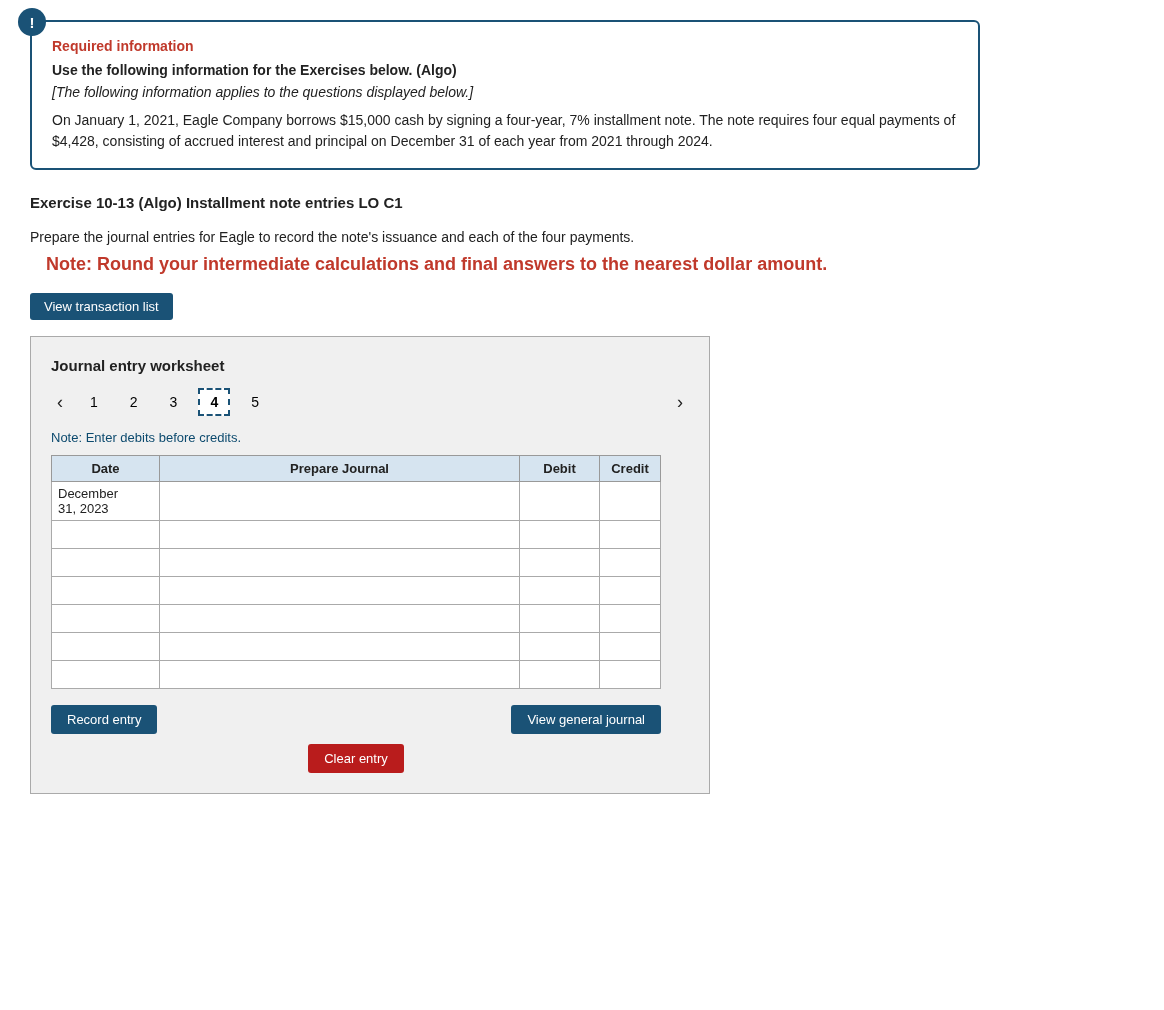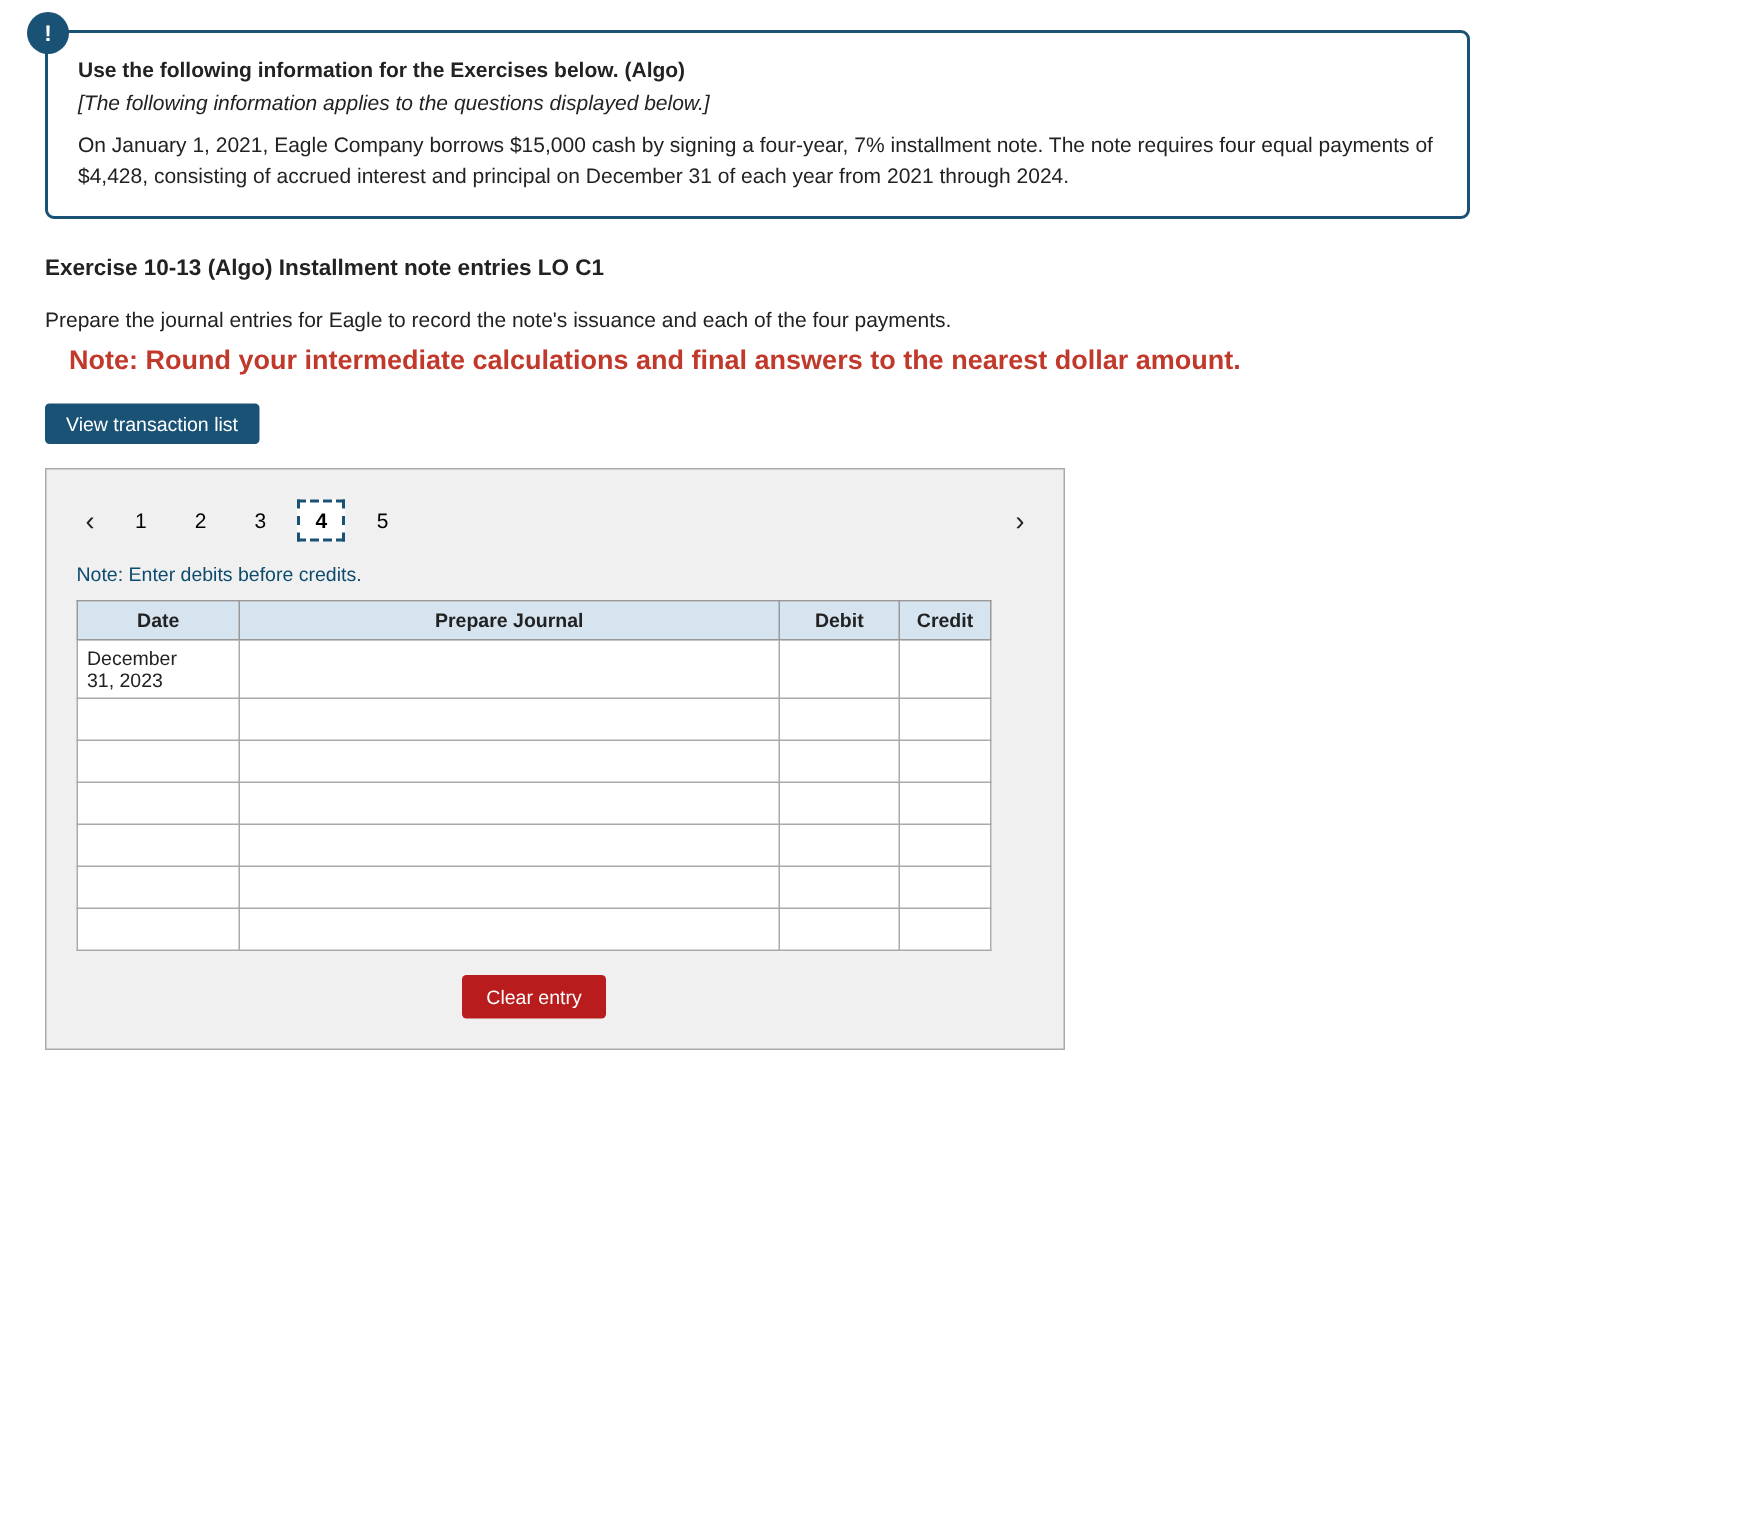--- a/index.html
+++ b/index.html
@@ -239,37 +239,39 @@
     }
   </style>
 </head>
 <body>
 
 
 
 
 <div class="info-box">
   <div class="info-box-icon">!</div>
+  <div class="info-required">Required information</div>
   <div class="info-heading">Use the following information for the Exercises below. (Algo)</div>
   <div class="info-italic">[The following information applies to the questions displayed below.]</div>
   <div class="info-body">On January 1, 2021, Eagle Company borrows $15,000 cash by signing a four-year, 7% installment note. The note requires four equal payments of $4,428, consisting of accrued interest and principal on December 31 of each year from 2021 through 2024.</div>
 </div>
 
 
 <div class="exercise-title">Exercise 10-13 (Algo) Installment note entries LO C1</div>
 
 
 <div class="exercise-desc">Prepare the journal entries for Eagle to record the note's issuance and each of the four payments.</div>
 <div class="note-red">Note: Round your intermediate calculations and final answers to the nearest dollar amount.</div>
 
 
 <button class="btn-transaction">View transaction list</button>
 
 
 <div class="worksheet-container">
+  <div class="worksheet-title">Journal entry worksheet</div>
 
   <div class="tab-nav">
     <button class="tab-arrow">‹</button>
     <button class="tab-num">1</button>
     <button class="tab-num">2</button>
     <button class="tab-num">3</button>
     <button class="tab-num active">4</button>
     <button class="tab-num">5</button>
     <button class="tab-arrow" style="margin-left:auto;">›</button>
   </div>
@@ -326,19 +328,23 @@
         </tr>
         <tr>
           <td class="date-cell"></td>
           <td><input type="text" style=""></td>
           <td><input type="text" style=""></td>
           <td><input type="text" style=""></td>
         </tr>
       </tbody>
   </table>
 
+  <div class="buttons-row">
+    <button class="btn-record">Record entry</button>
+    <button class="btn-view-journal">View general journal</button>
+  </div>
   <div class="buttons-bottom">
     <button class="btn-clear">Clear entry</button>
   </div>
 </div>
 
 
 
 
 </body></html>

